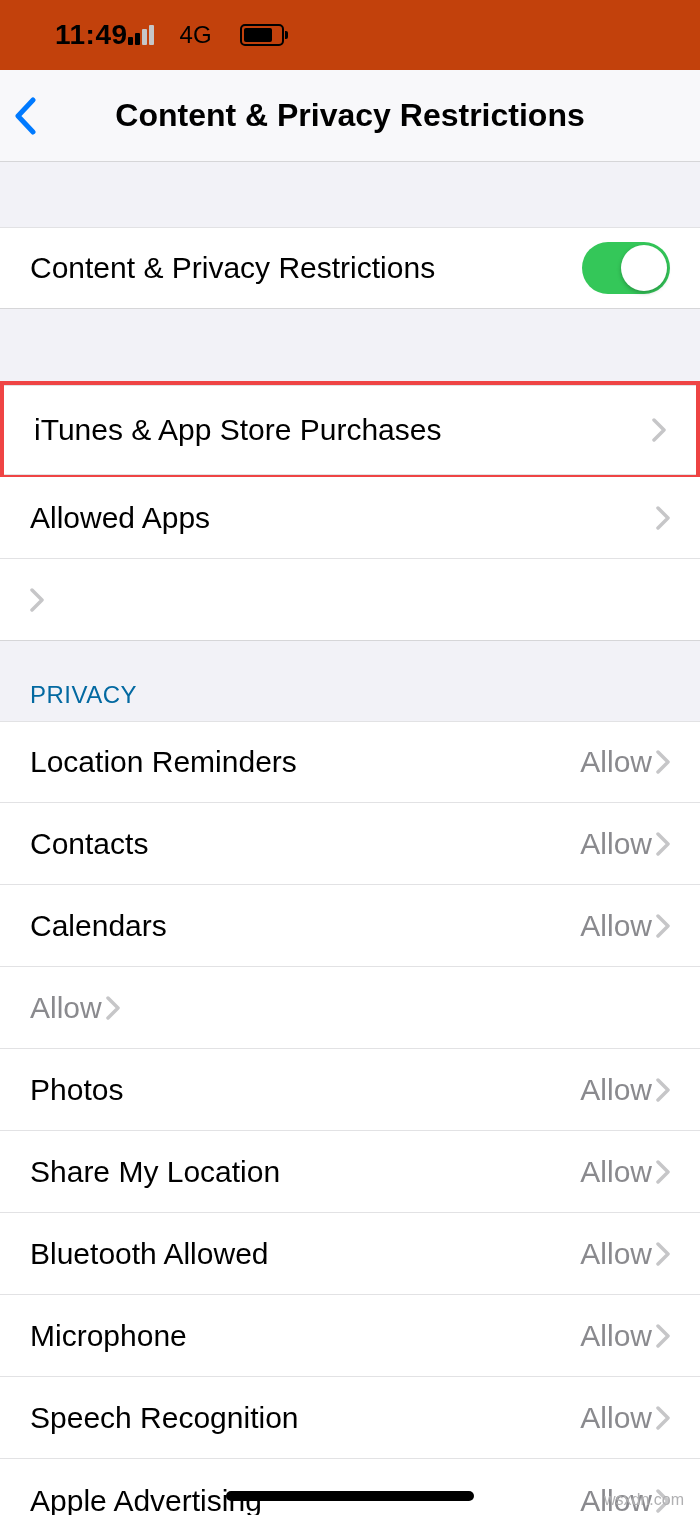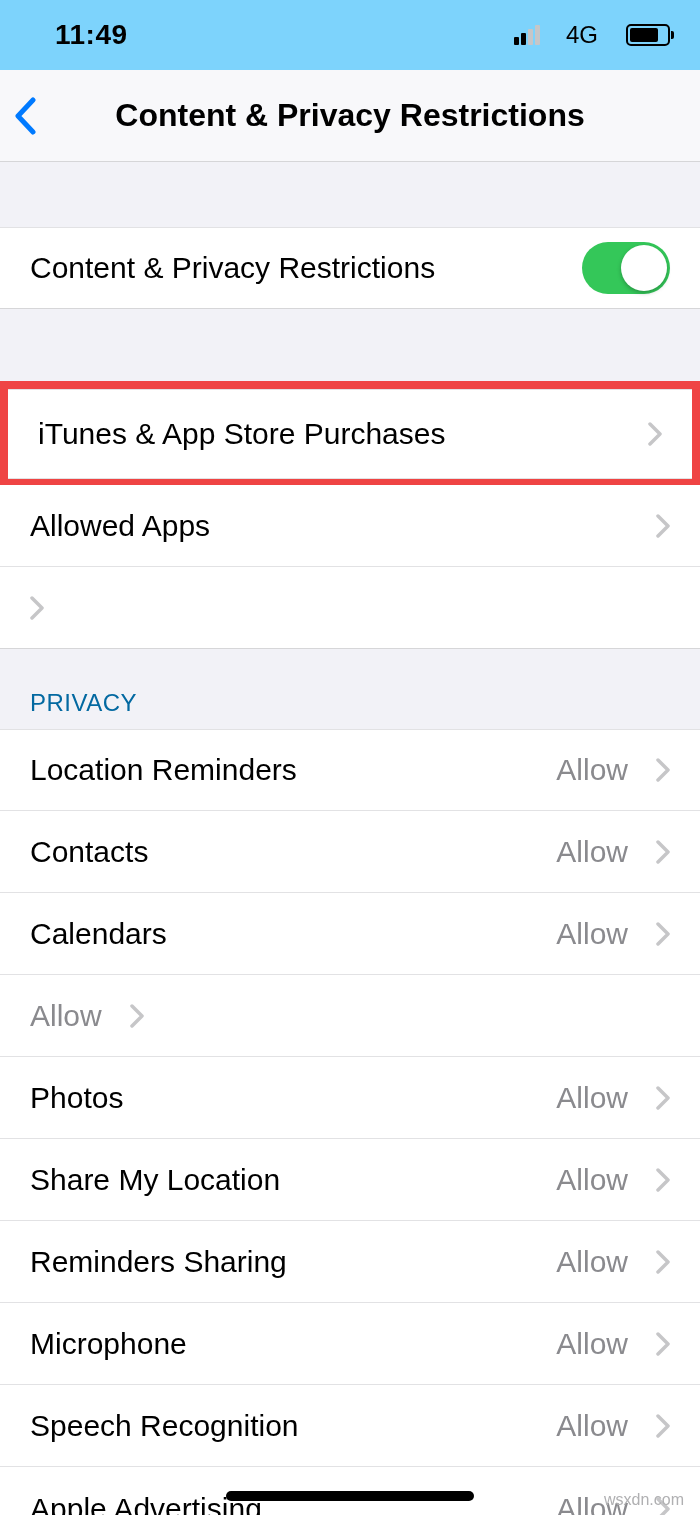--- a/index.html
+++ b/index.html
@@ -14,24 +14,23 @@
       background: #f2f2f7;
       font-family: -apple-system, "SF Pro Text", "Helvetica Neue", Arial, sans-serif;
       color: #000;
       overflow: hidden;
       position: relative;
     }
     
     .status-bar {
       height: 70px;
       display: flex;
-      justify-content: space-between;
       align-items: center;
       padding: 0 30px 0 55px;
-      background: #7dd3fc;
+      background: #c2410c;
     }
     .status-time {
       font-size: 28px;
       font-weight: 700;
       letter-spacing: 0.5px;
     }
     .status-right {
       display: flex;
       align-items: center;
       gap: 22px;
@@ -129,33 +128,33 @@
     .cell.first { border-top: 1px solid #e2e2e4; }
     .cell.last-of-group { border-bottom: 1px solid #d6d6d8; }
     .cell-label {
       font-size: 30px;
       font-weight: 400;
       color: #000;
     }
     .cell-right {
       display: flex;
       align-items: center;
-      gap: 28px;
+      gap: 4px;
     }
     .cell-value {
       font-size: 30px;
       color: #8a8a8e;
     }
     .chevron-right {
       width: 14px;
       height: 24px;
     }
     
     .highlight-box {
-      border: 8px solid #ef4444;
+      border: 4px solid #ef4444;
       margin: -2px 0;
     }
     .highlight-box .cell {
       height: 90px;
     }
     
     .toggle {
       width: 88px;
       height: 52px;
       border-radius: 26px;
@@ -313,21 +312,21 @@
   <div class="cell-label">Share My Location</div>
   <div class="cell-right">
     <div class="cell-value">Allow</div>
     <svg class="chevron-right" viewBox="0 0 14 24">
         <polyline points="2,2 12,12 2,22" fill="none" stroke="#c6c6c8" stroke-width="3.5" stroke-linecap="round" stroke-linejoin="round"></polyline>
       </svg>
   </div>
 </div>
 
 <div class="cell">
-  <div class="cell-label">Reminders Sharing</div>
+  <div class="cell-label">Bluetooth Allowed</div>
   <div class="cell-right">
     <div class="cell-value">Allow</div>
     <svg class="chevron-right" viewBox="0 0 14 24">
         <polyline points="2,2 12,12 2,22" fill="none" stroke="#c6c6c8" stroke-width="3.5" stroke-linecap="round" stroke-linejoin="round"></polyline>
       </svg>
   </div>
 </div>
 
 <div class="cell">
   <div class="cell-label">Microphone</div>

